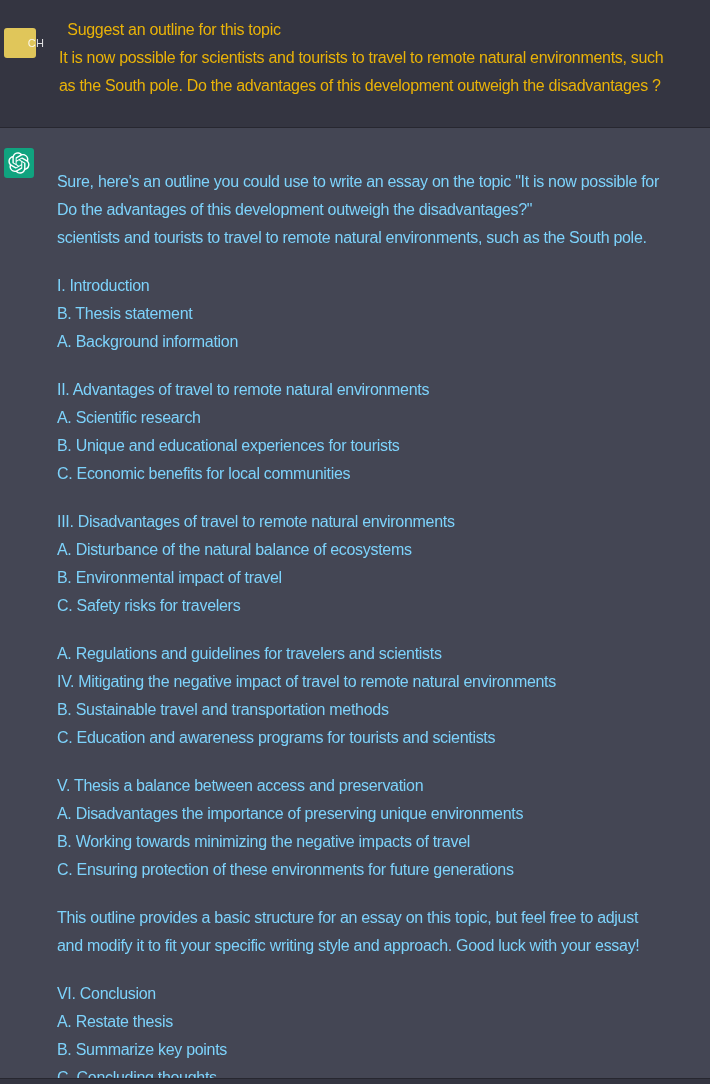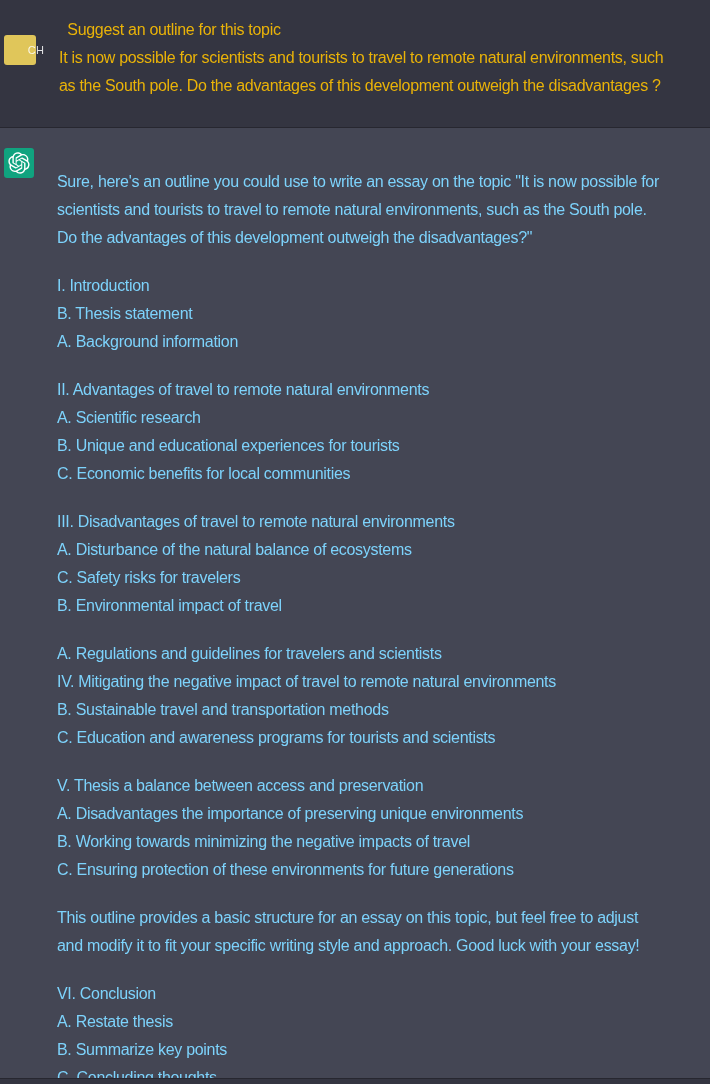--- a/index.html
+++ b/index.html
@@ -31,21 +31,21 @@
   .message-row { display: flex; gap: 23px; }
   .user-section .message-row { padding: 16px 0 0 4px; }
   .assistant-section .message-row { padding: 20px 8px 0 4px; }
   .avatar {
     flex: 0 0 30px;
     width: 30px; height: 30px;
     border-radius: 3px;
     display: flex; align-items: center; justify-content: center;
     user-select: none;
   }
-  .avatar-user { background: #e0c65a; margin-top: 19px; padding-left: 32px; }
+  .avatar-user { background: #e0c65a; margin-top: 12px; padding-left: 32px; }
   .avatar-user .initials {
     color: rgba(255,255,255,0.85);
     font-size: 11px;
     letter-spacing: 0.2px;
   }
   .avatar-assistant { background: #10a37f; margin-top: 0; }
   .avatar-assistant svg { width: 22px; height: 22px; display: block; }
   .msg-text { flex: 1 1 auto; min-width: 0; overflow: hidden; }
   .user-section .msg-text { color: #eab308; }
   .assistant-section .msg-text { color: #7dd3fc; margin-top: 20px; }
@@ -80,39 +80,39 @@
       <div class="avatar avatar-assistant" style="background: rgb(16, 163, 127);">
         <span>
           <svg viewBox="0 0 41 41" xmlns="http://www.w3.org/2000/svg" aria-hidden="true">
             <path fill="#ffffff" d="M37.5324 16.8707C37.9808 15.5241 38.1363 14.0974 37.9886 12.6859C37.8409 11.2744 37.3934 9.91076 36.676 8.68622C35.6126 6.83404 33.9882 5.3676 32.0373 4.4985C30.0864 3.62941 27.9098 3.40259 25.8215 3.85078C24.8796 2.7893 23.7219 1.94125 22.4257 1.36341C21.1295 0.785575 19.7249 0.491269 18.3058 0.500197C16.1708 0.495044 14.0893 1.16803 12.3614 2.42214C10.6335 3.67624 9.34853 5.44666 8.6917 7.47815C7.30085 7.76286 5.98686 8.3414 4.8377 9.17505C3.68854 10.0087 2.73073 11.0782 2.02839 12.312C0.956464 14.1591 0.498905 16.2988 0.721698 18.4228C0.944492 20.5467 1.83612 22.5449 3.268 24.1293C2.81966 25.4759 2.66413 26.9026 2.81182 28.3141C2.95951 29.7256 3.40701 31.0892 4.12437 32.3138C5.18791 34.1659 6.8123 35.6322 8.76321 36.5013C10.7141 37.3704 12.8907 37.5973 14.9789 37.1492C15.9208 38.2107 17.0786 39.0587 18.3747 39.6366C19.6709 40.2144 21.0755 40.5087 22.4946 40.4998C24.6307 40.5054 26.7133 39.8321 28.4418 38.5772C30.1704 37.3223 31.4556 35.5506 32.1119 33.5179C33.5027 33.2332 34.8167 32.6547 35.9659 31.821C37.115 30.9874 38.0728 29.9178 38.7752 28.684C39.8458 26.8371 40.3023 24.6979 40.0789 22.5748C39.8556 20.4517 38.9639 18.4544 37.5324 16.8707ZM22.4978 37.8849C20.7443 37.8874 19.0459 37.2733 17.6994 36.1501C17.7601 36.117 17.8666 36.0586 17.936 36.0161L25.9004 31.4156C26.1003 31.3019 26.2663 31.137 26.3813 30.9378C26.4964 30.7386 26.5563 30.5124 26.5549 30.2825V19.0542L29.9213 20.998C29.9389 21.0068 29.9541 21.0198 29.9656 21.0359C29.977 21.052 29.9842 21.0707 29.9867 21.0902V30.3889C29.9842 32.375 29.1946 34.2791 27.7909 35.6841C26.3872 37.0892 24.4838 37.8806 22.4978 37.8849ZM6.39227 31.0064C5.51397 29.4888 5.19742 27.7107 5.49804 25.9832C5.55718 26.0187 5.66048 26.0818 5.73461 26.1244L13.699 30.7248C13.8975 30.8408 14.1233 30.902 14.3532 30.902C14.583 30.902 14.8088 30.8408 15.0073 30.7248L24.731 25.1103V28.9979C24.7321 29.0177 24.7283 29.0376 24.7199 29.0556C24.7115 29.0736 24.6988 29.0893 24.6829 29.1012L16.6317 33.7497C14.9096 34.7416 12.8643 35.0097 10.9447 34.4954C9.02506 33.9811 7.38785 32.7263 6.39227 31.0064ZM4.29707 13.6194C5.17156 12.0998 6.55279 10.9364 8.19885 10.3327C8.19885 10.4013 8.19491 10.5228 8.19491 10.6071V19.808C8.19351 20.0378 8.25334 20.2638 8.36823 20.4629C8.48312 20.6619 8.64893 20.8267 8.84863 20.9404L18.5723 26.5542L15.206 28.4979C15.1894 28.5089 15.1703 28.5155 15.1505 28.5173C15.1307 28.5191 15.1107 28.516 15.0924 28.5082L7.04046 23.8557C5.32135 22.8601 4.06716 21.2235 3.55289 19.3046C3.03862 17.3858 3.30624 15.3413 4.29707 13.6194ZM31.955 20.0556L22.2312 14.4411L25.5976 12.4981C25.6142 12.4872 25.6333 12.4805 25.6531 12.4787C25.6729 12.4769 25.6928 12.4801 25.7111 12.4879L33.7631 17.1364C34.9967 17.849 36.0017 18.8982 36.6606 20.1613C37.3194 21.4244 37.6047 22.849 37.4832 24.2684C37.3617 25.6878 36.8382 27.0432 35.9743 28.1759C35.1103 29.3086 33.9415 30.1717 32.6047 30.6641C32.6047 30.5947 32.6047 30.4733 32.6047 30.3889V21.188C32.6066 20.9586 32.5474 20.7328 32.4332 20.5338C32.319 20.3348 32.154 20.1698 31.955 20.0556ZM35.3055 15.0128C35.2464 14.9765 35.1431 14.9142 35.069 14.8717L27.1045 10.2712C26.906 10.1554 26.6803 10.0943 26.4504 10.0943C26.2206 10.0943 25.9948 10.1554 25.7963 10.2712L16.0726 15.8858V11.9982C16.0715 11.9783 16.0753 11.9585 16.0837 11.9405C16.0921 11.9225 16.1048 11.9068 16.1207 11.8949L24.1719 7.25025C25.4053 6.53903 26.8158 6.19376 28.2383 6.25482C29.6608 6.31589 31.0364 6.78077 32.2044 7.59508C33.3723 8.40939 34.2842 9.53945 34.8334 10.8531C35.3826 12.1667 35.5464 13.6095 35.3055 15.0128ZM14.2424 21.9419L10.8752 19.9981C10.8576 19.9893 10.8423 19.9763 10.8309 19.9602C10.8195 19.9441 10.8122 19.9254 10.8098 19.9058V10.6071C10.8107 9.18295 11.2173 7.78848 11.9819 6.58696C12.7466 5.38544 13.8377 4.42659 15.1275 3.82264C16.4173 3.21869 17.8524 2.99464 19.2649 3.1767C20.6775 3.35876 22.0089 3.93941 23.1034 4.85067C23.0427 4.88379 22.937 4.94215 22.8668 4.98473L14.9024 9.58517C14.7025 9.69878 14.5366 9.86356 14.4215 10.0626C14.3065 10.2616 14.2466 10.4877 14.2479 10.7175L14.2424 21.9419ZM16.071 17.9991L20.4018 15.4978L24.7325 17.9975V22.9985L20.4018 25.4983L16.071 22.9985V17.9991Z"></path>
           </svg>
         </span>
       </div>
       <div class="msg-text">
           <div class="para">
             <div class="line">Sure, here's an outline you could use to write an essay on the topic "It is now possible for</div>
+            <div class="line">Do the advantages of this development outweigh the disadvantages?"</div>
             <div class="line">scientists and tourists to travel to remote natural environments, such as the South pole.</div>
-            <div class="line">Do the advantages of this development outweigh the disadvantages?"</div>
           </div>
           <div class="para">
             <div class="line">I. Introduction</div>
             <div class="line">B. Thesis statement</div>
             <div class="line">A. Background information</div>
           </div>
           <div class="para">
             <div class="line">II. Advantages of travel to remote natural environments</div>
             <div class="line">A. Scientific research</div>
             <div class="line">B. Unique and educational experiences for tourists</div>
             <div class="line">C. Economic benefits for local communities</div>
           </div>
           <div class="para">
             <div class="line">III. Disadvantages of travel to remote natural environments</div>
             <div class="line">A. Disturbance of the natural balance of ecosystems</div>
+            <div class="line">B. Environmental impact of travel</div>
             <div class="line">C. Safety risks for travelers</div>
-            <div class="line">B. Environmental impact of travel</div>
           </div>
           <div class="para">
             <div class="line">A. Regulations and guidelines for travelers and scientists</div>
             <div class="line">IV. Mitigating the negative impact of travel to remote natural environments</div>
             <div class="line">B. Sustainable travel and transportation methods</div>
             <div class="line">C. Education and awareness programs for tourists and scientists</div>
           </div>
           <div class="para">
             <div class="line">V. Thesis a balance between access and preservation</div>
             <div class="line">A. Disadvantages the importance of preserving unique environments</div>

